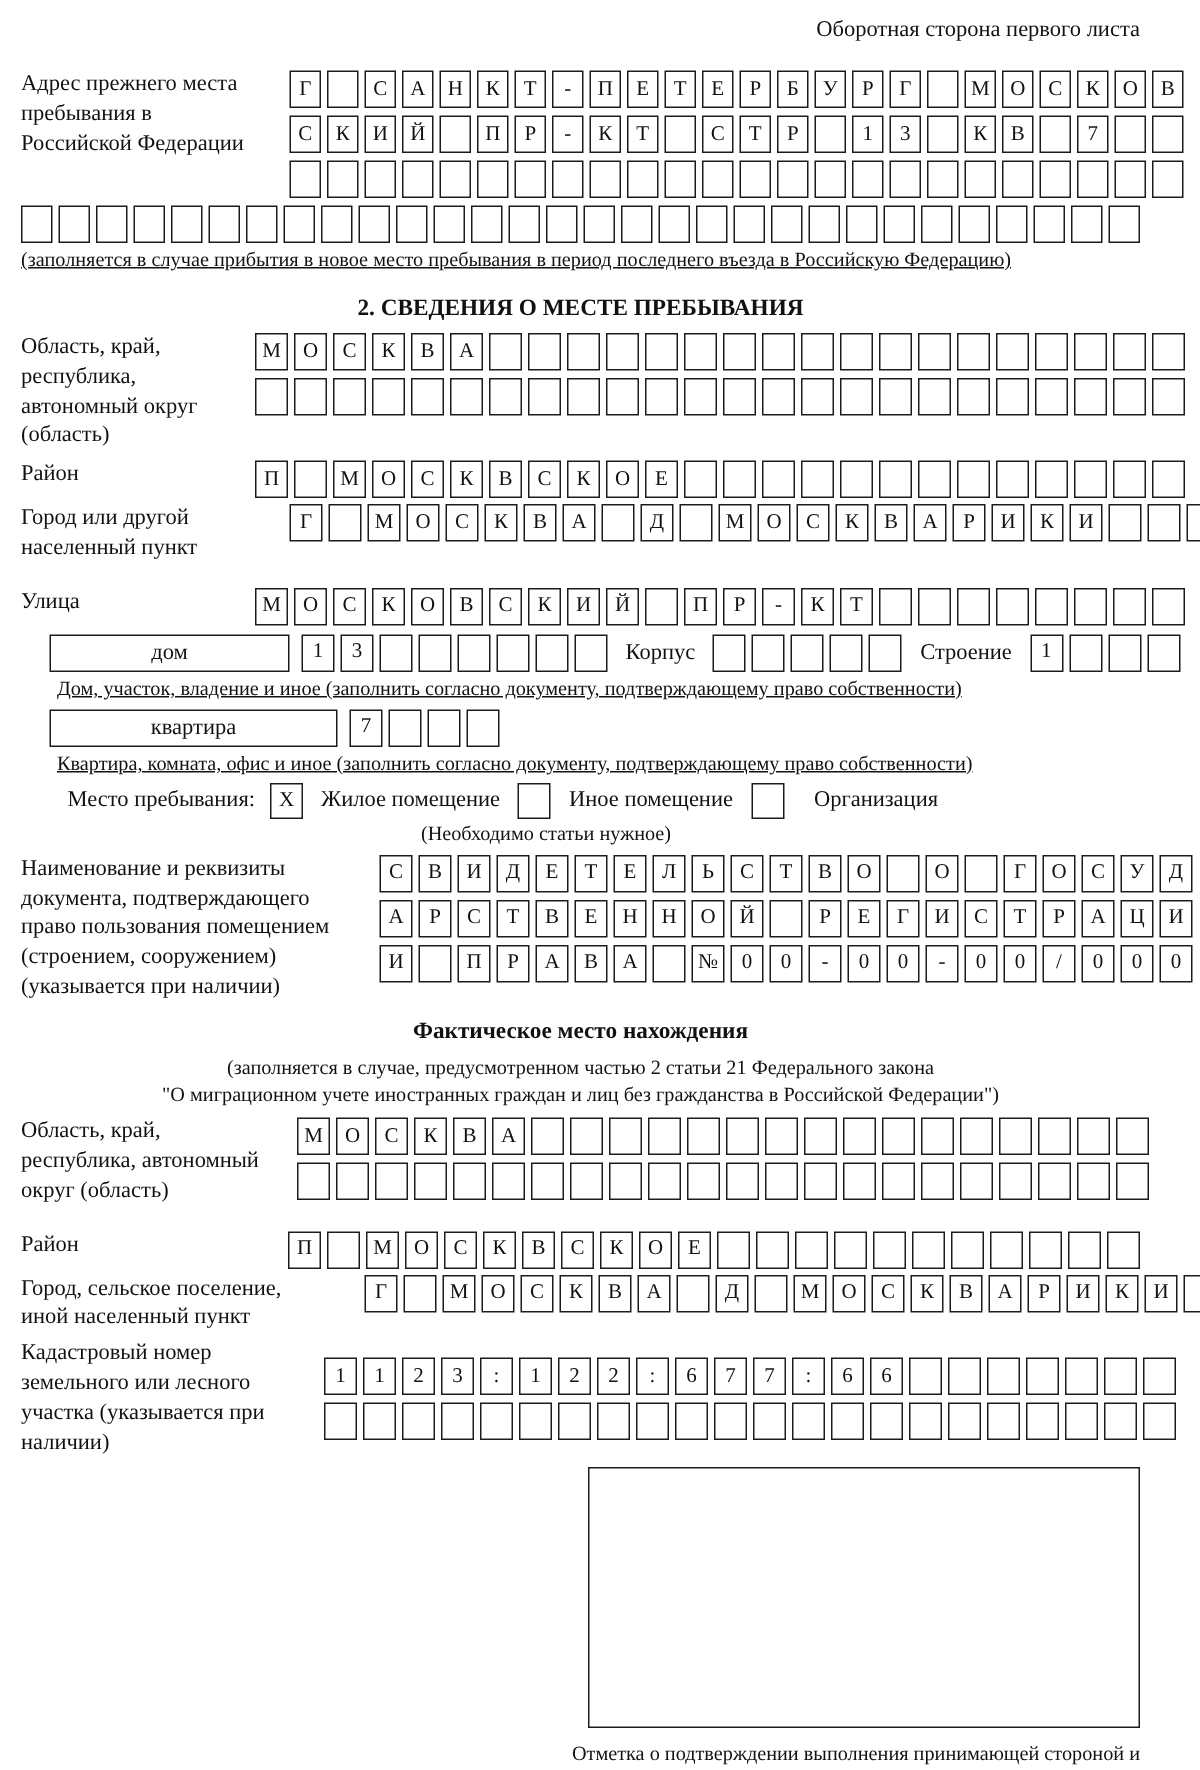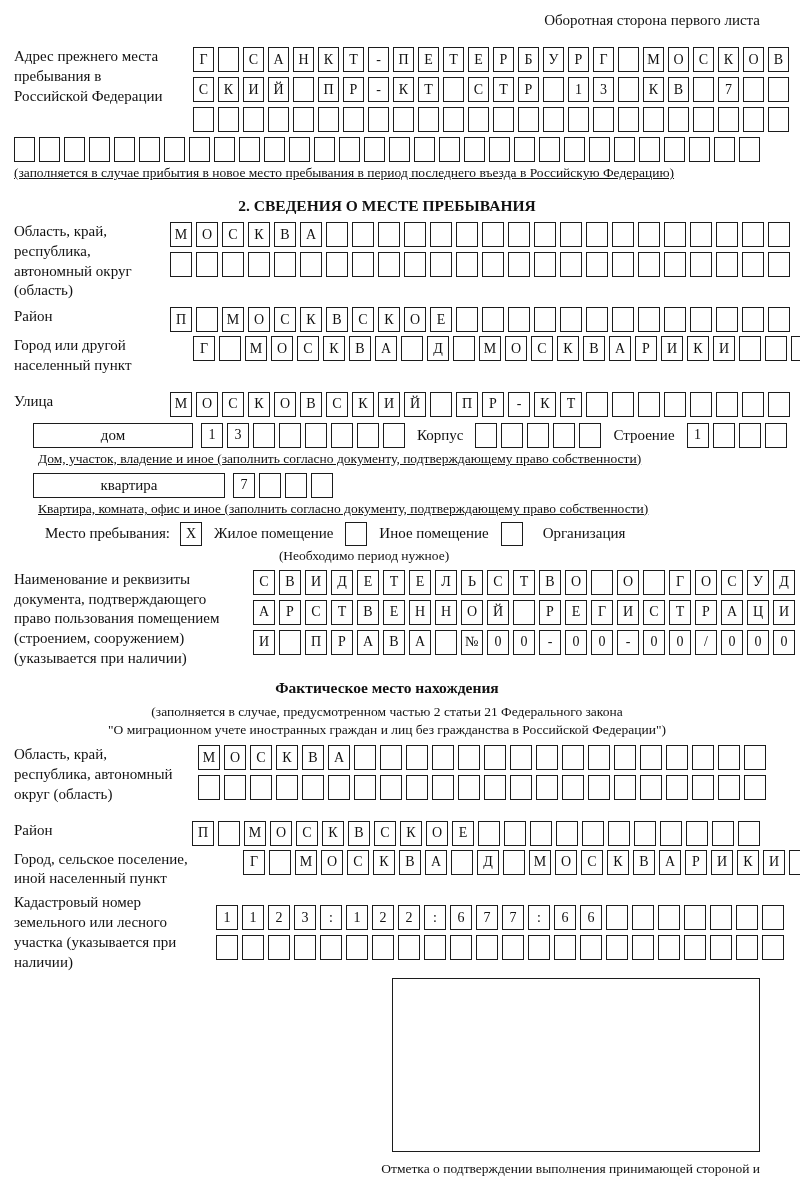--- a/index.html
+++ b/index.html
@@ -372,21 +372,21 @@
 
   <div class="checkrow">
     <span>Место пребывания:</span>
     <span class="chk first">X</span>
     <span>Жилое помещение</span>
     <span class="chk"></span>
     <span>Иное помещение</span>
     <span class="chk" style="margin-right:20px;"></span>
     <span>Организация</span>
   </div>
-  <div class="choose-note">(Необходимо период нужное)</div>
+  <div class="choose-note">(Необходимо статьи нужное)</div>
 
   <div class="frow mt6">
     <div class="lbl w215">Наименование и реквизиты документа, подтверждающего право пользования помещением (строением, сооружением) (указывается при наличии)</div>
     <div class="rows">
       <div class="cells">
           <span class="cb">С</span>
           <span class="cb">В</span>
           <span class="cb">И</span>
           <span class="cb">Д</span>
           <span class="cb">Е</span>

